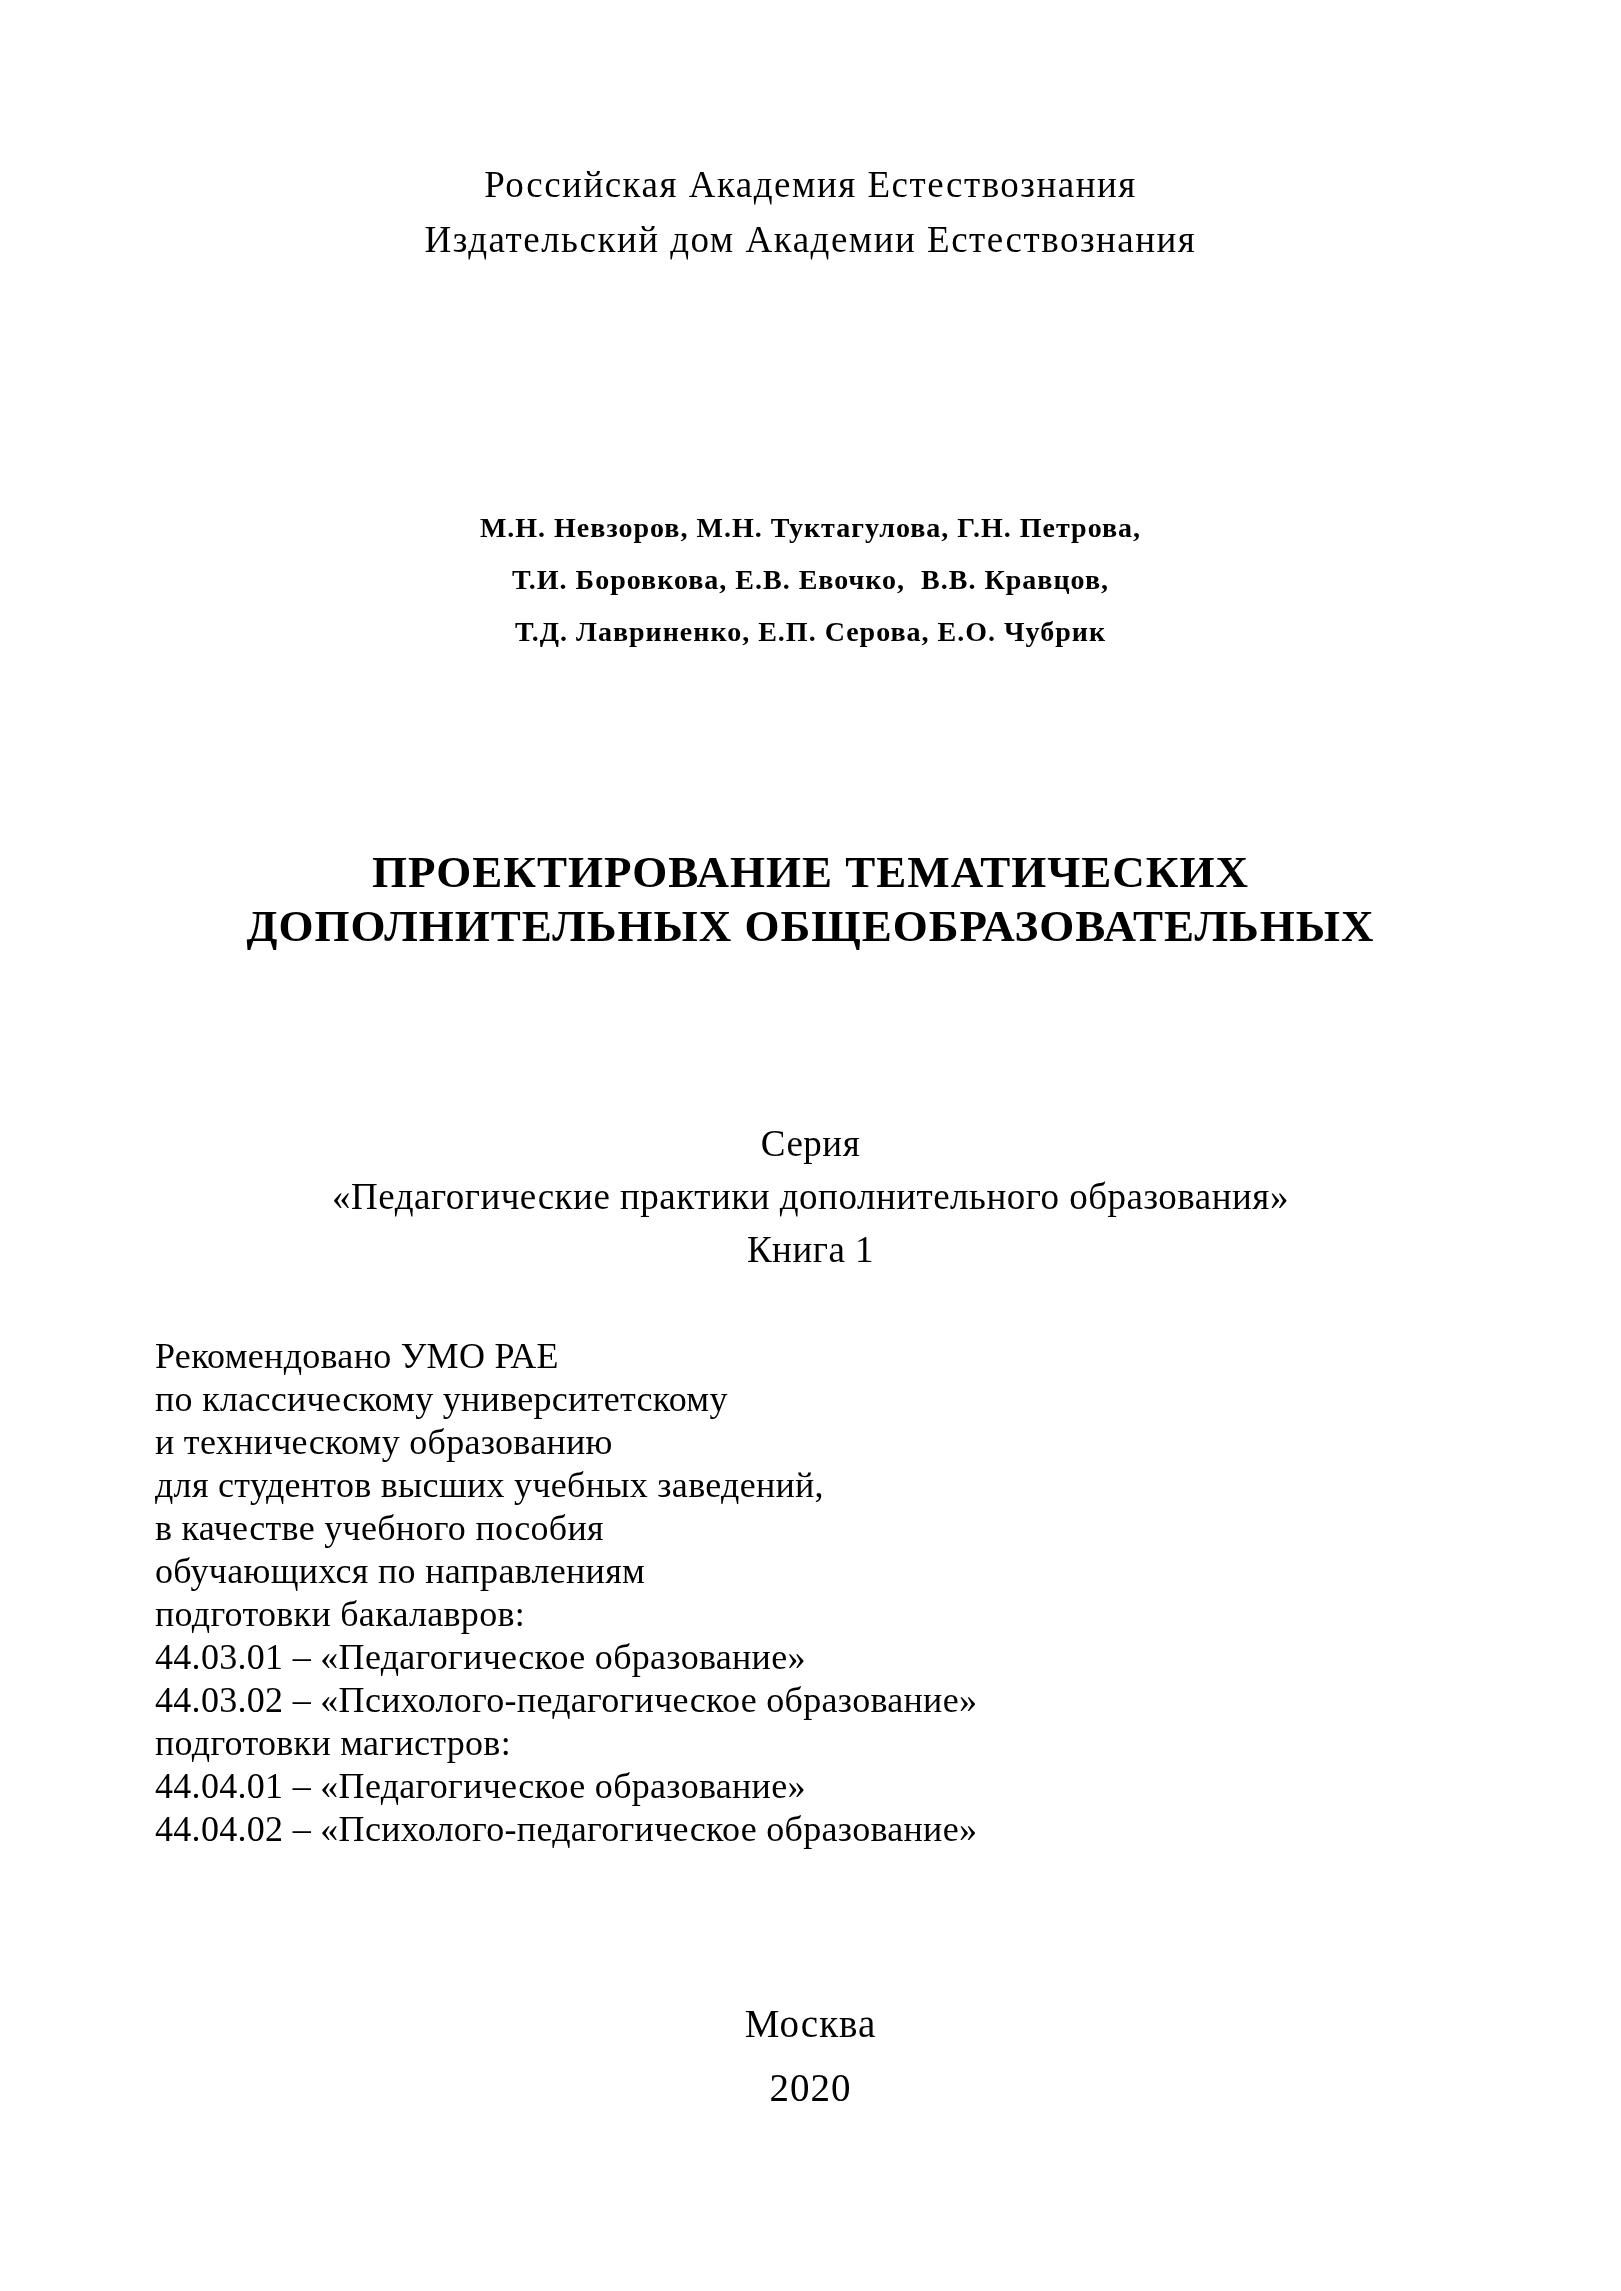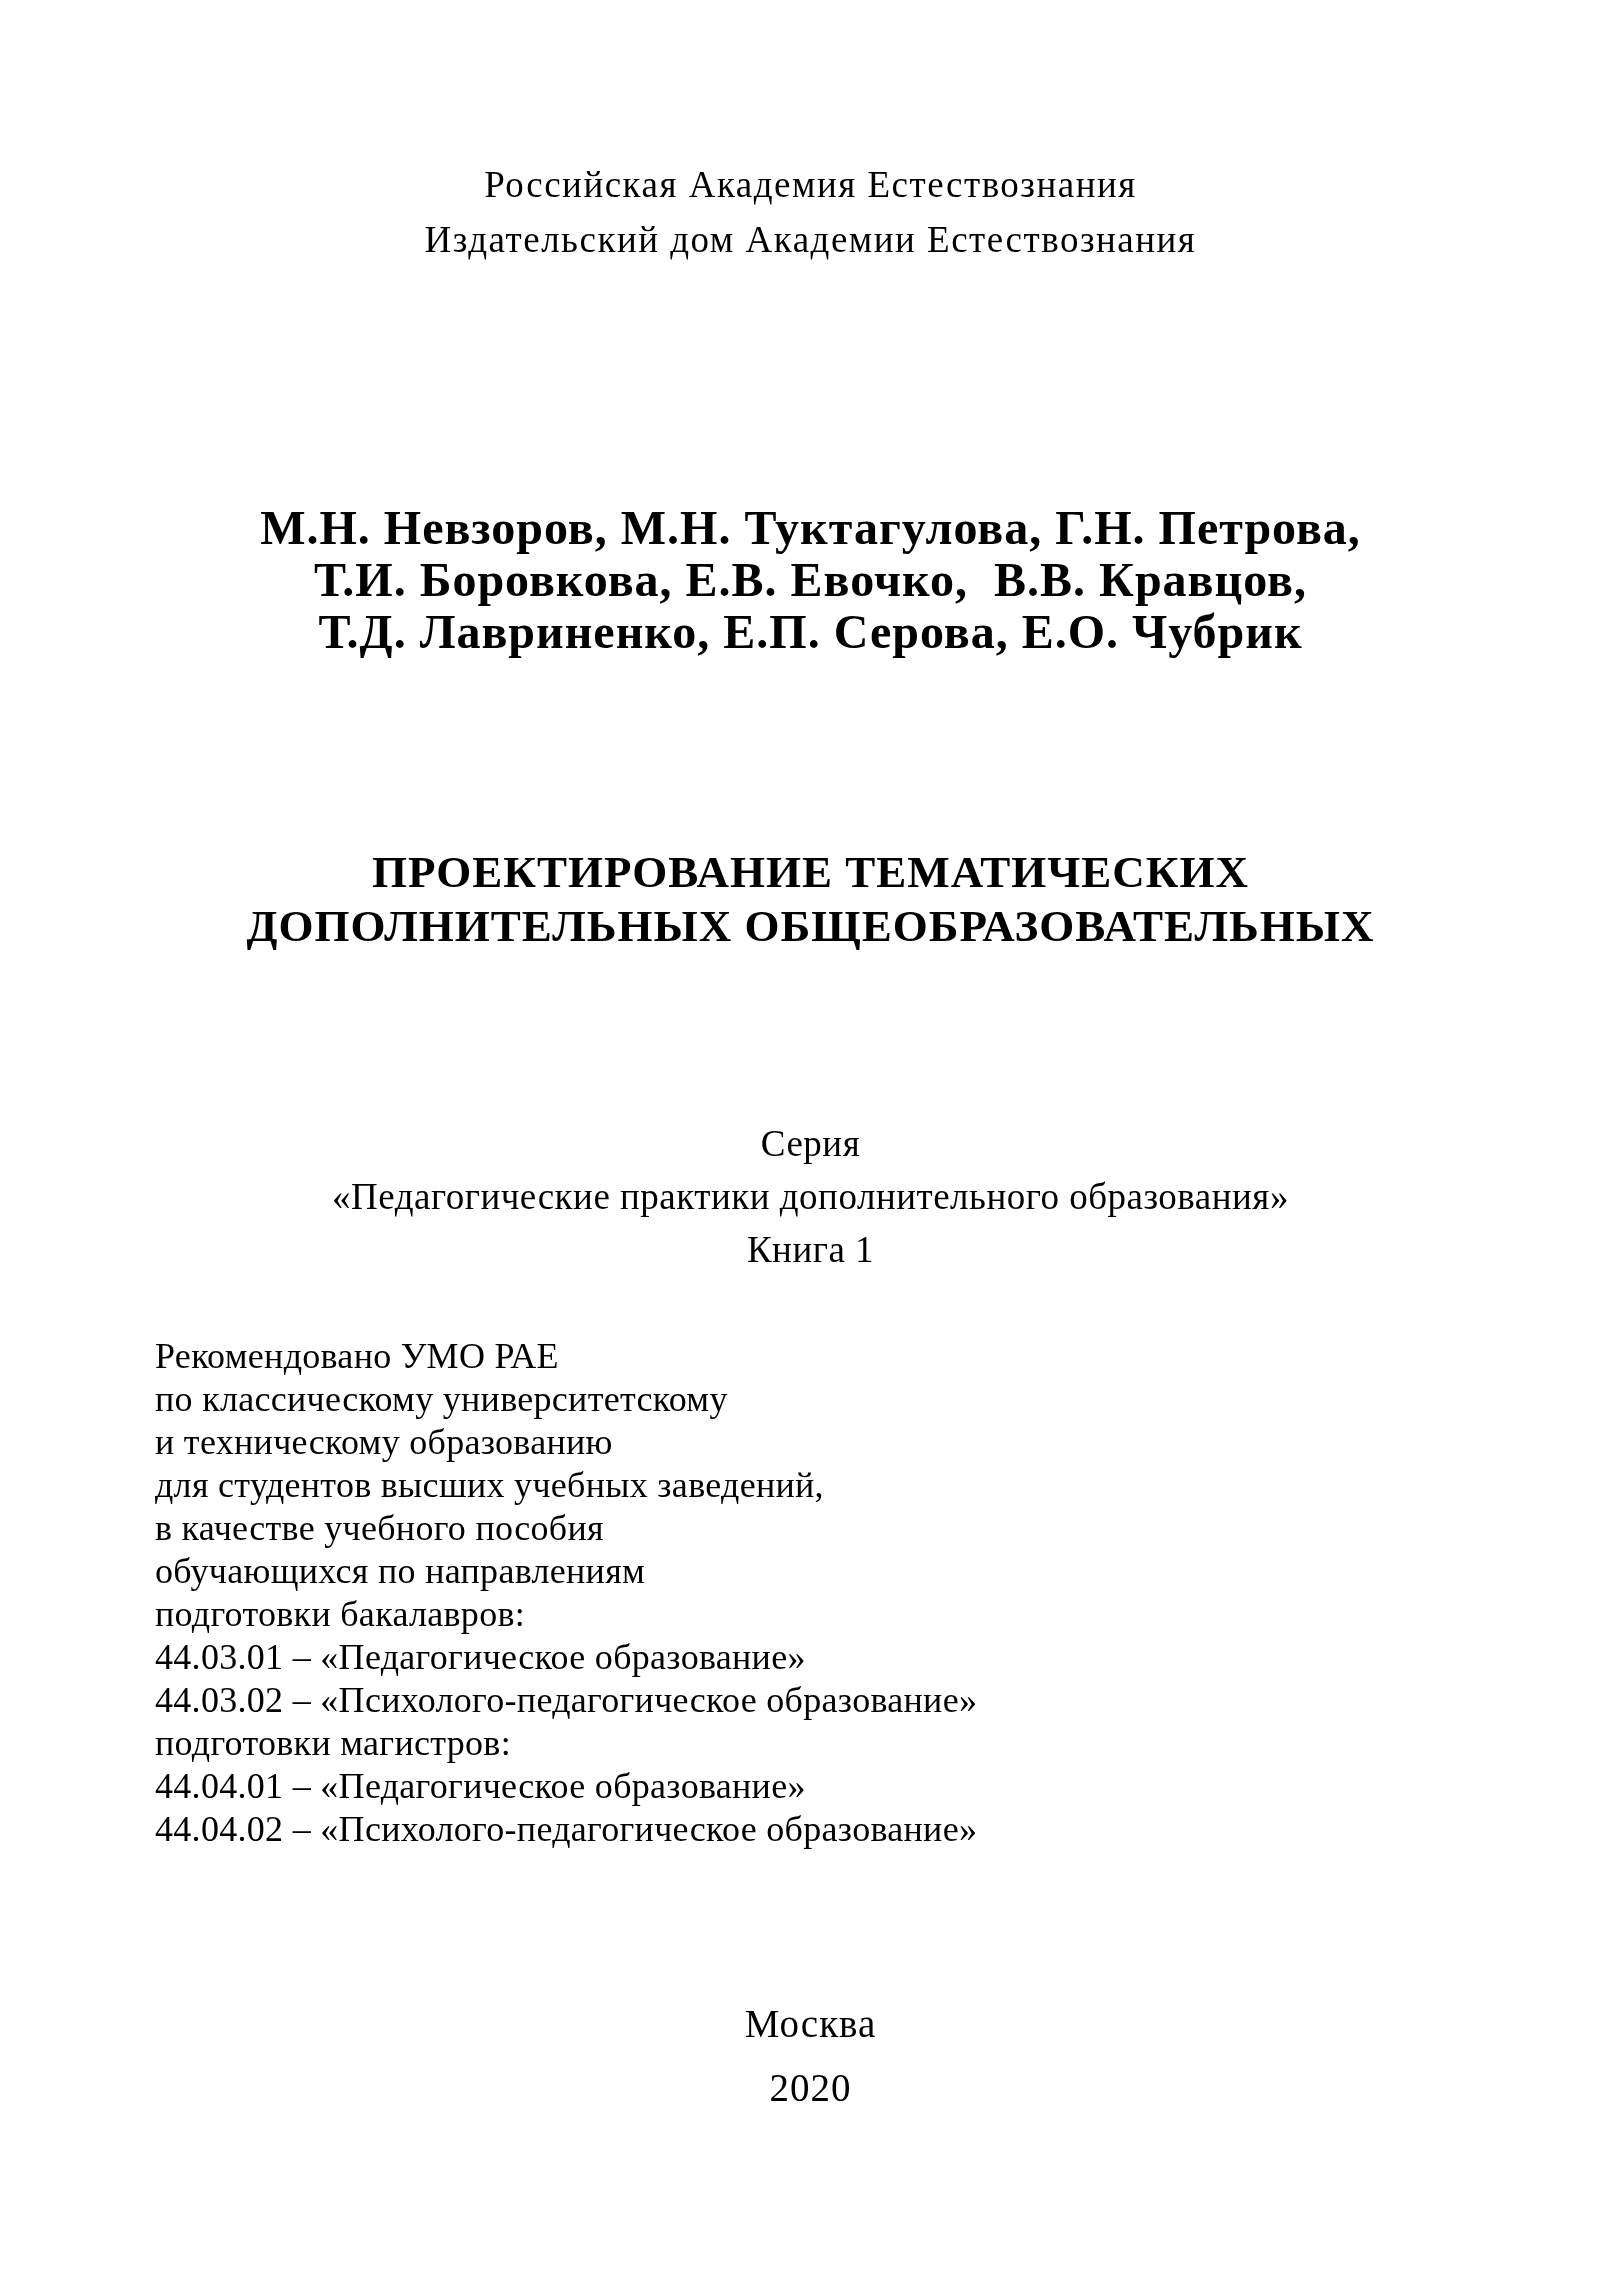--- a/index.html
+++ b/index.html
@@ -21,21 +21,21 @@
   .center { text-align: center; }
 
   .publisher-header {
     top: 157px;
     font-size: 37px;
     line-height: 55px;
     letter-spacing: 1.5px;
   }
   .authors {
     top: 502px;
-    font-size: 48px;
+    font-size: 28px;
     line-height: 52px;
     font-weight: bold;
     letter-spacing: 1px;
   }
   .book-title {
     top: 845px;
     font-size: 45px;
     line-height: 54px;
     font-weight: bold;
     letter-spacing: 1px;

